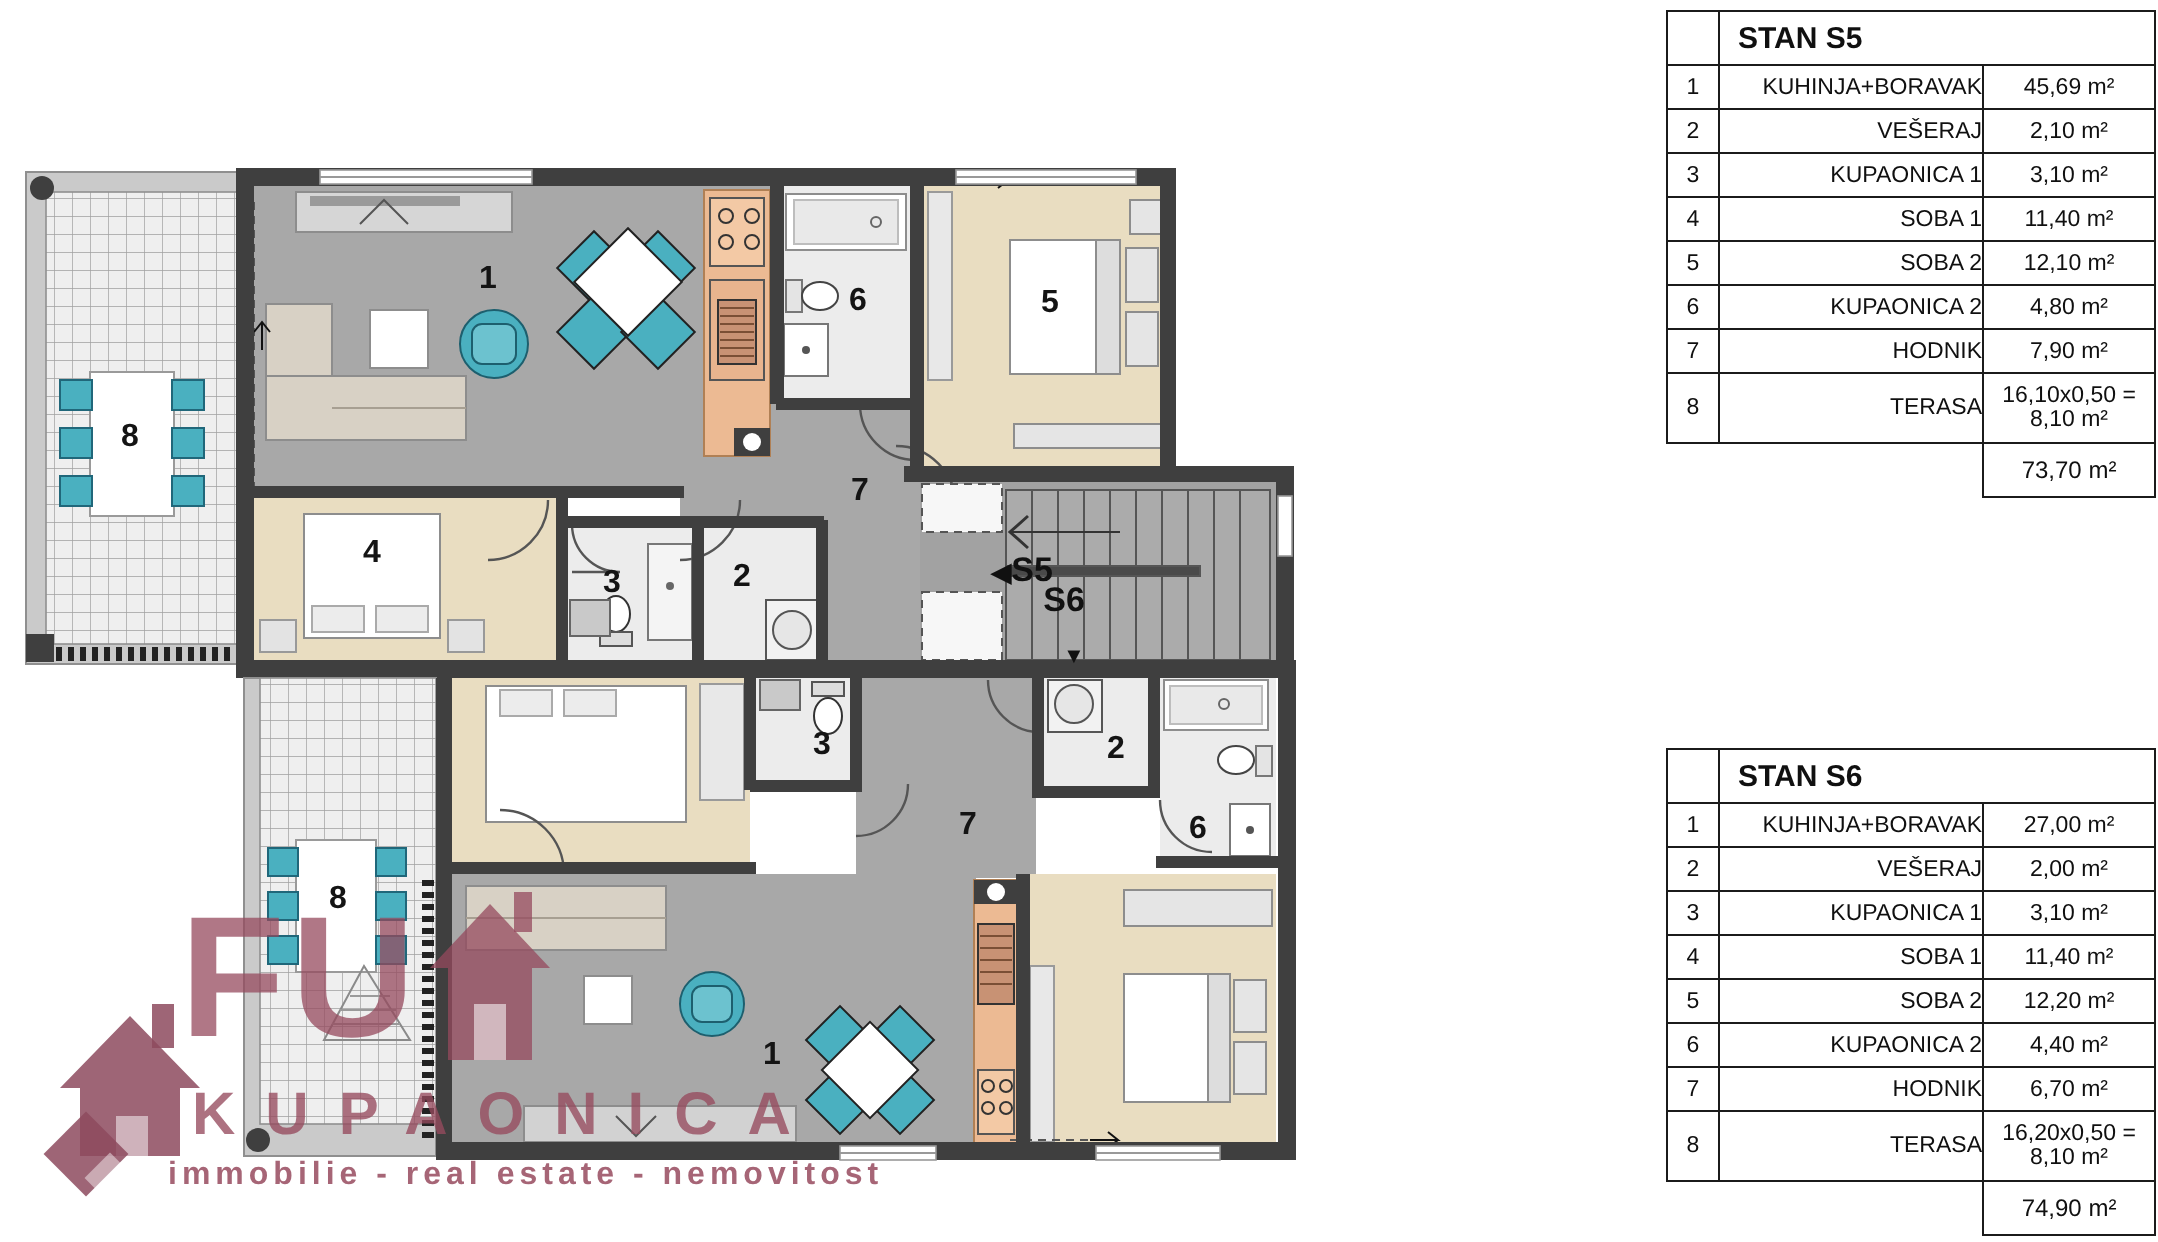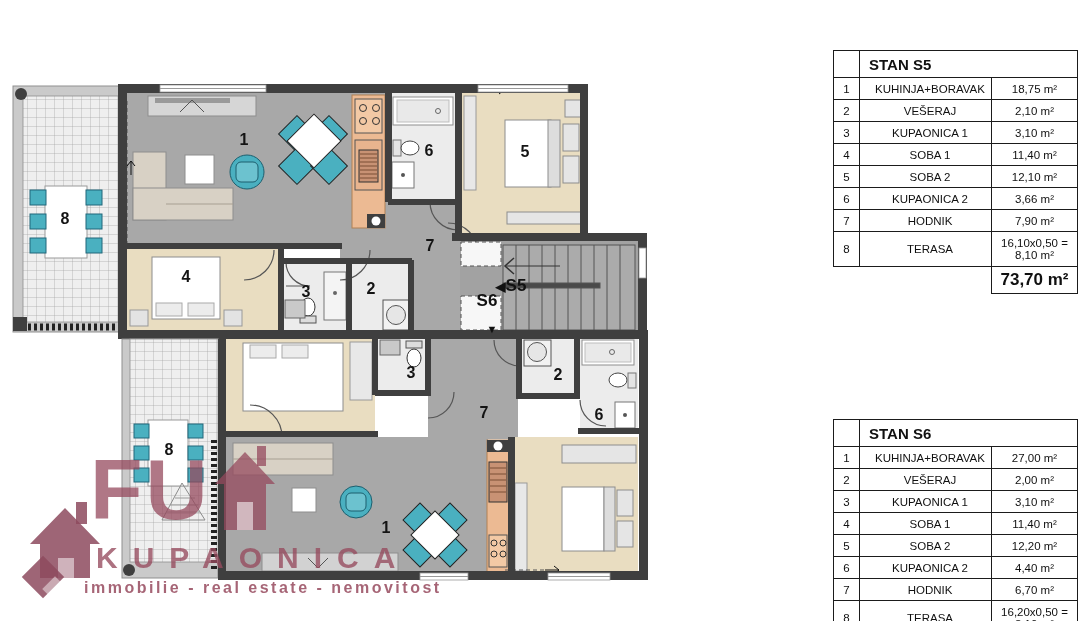--- a/index.html
+++ b/index.html
@@ -5,46 +5,46 @@
   html,body{margin:0;padding:0;background:#fff;}
   .stage{position:relative;width:1079px;height:621px;background:#ffffff;overflow:hidden;
          font-family:"Liberation Sans",sans-serif;}
   .plan-svg{position:absolute;left:0;top:0;}
   
   .room-label{position:absolute;transform:translate(-50%,-50%);font-weight:bold;
               font-size:16px;color:#141414;line-height:1;}
   .stair-label{position:absolute;transform:translate(-50%,-50%);font-weight:bold;
                font-size:17px;color:#111;line-height:1;white-space:nowrap;}
   .stair-label .arr{font-size:13px;}
-  .stair-label.down{display:flex;flex-direction:column;align-items:flex-end;gap:17px;}
+  .stair-label.down{display:flex;flex-direction:column;align-items:flex-end;gap:17px;margin-left:45px;}
   .stair-label.down .arr{font-size:11px;margin-top:-2px;}
   
   .wm{position:absolute;left:0;top:0;width:660px;height:621px;pointer-events:none;}
   .wm-word{position:absolute;left:46px;top:446px;display:flex;align-items:flex-start;
            font-size:86px;font-weight:bold;letter-spacing:3px;color:rgba(150,74,94,0.75);line-height:1;margin-left:44px;}
   .wm-word svg{margin:0 2px;}
   .wm-name{position:absolute;left:96px;top:541px;font-size:30px;font-weight:bold;
            letter-spacing:15px;color:rgba(150,74,94,0.78);}
   .wm-tagline{position:absolute;left:84px;top:579px;font-size:16px;font-weight:bold;
               letter-spacing:2.5px;color:rgba(150,74,94,0.85);}
   .wm-logo{position:absolute;left:18px;top:500px;}
   
-  .area-table{position:absolute;left:833px;width:244px;margin-top:45px;}
+  .area-table{position:absolute;left:833px;width:244px;}
   .area-table table{border-collapse:collapse;width:100%;table-layout:fixed;}
   .area-table td{border:1.5px solid #1b1b1b;color:#101010;font-size:11.5px;
                  height:21px;padding:0;vertical-align:middle;}
   .area-table .hdr td{height:26px;font-size:15px;font-weight:bold;}
   .area-table .c-num{text-align:center;}
-  .area-table .c-name{text-align:center;padding-left:9px;}
+  .area-table .c-name{text-align:right;padding-left:9px;}
   .area-table .c-title{text-align:left;padding-left:9px;}
   .area-table .c-area{text-align:center;white-space:pre-line;}
   .area-table tr.tall td{height:34px;}
   .area-table tr.total td{height:26px;}
   .area-table tr.total .blank{border:none;}
-  .area-table tr.total .c-area{font-weight:bold;font-size:17px;}
+  .area-table tr.total .c-area{font-weight:normal;font-size:12px;}
 </style>
 </head>
 <body>
 
 <div class="stage">
 
   <svg class="plan-svg" width="660" height="621" viewBox="0 0 660 621">
     <defs>
       <pattern id="tiles" width="9" height="9" patternUnits="userSpaceOnUse">
         <rect width="9" height="9" fill="#efefef"></rect>
@@ -389,21 +389,21 @@
           <col style="width:86px">
         </colgroup>
       <tbody>
           <tr class="hdr">
         <td class="c-num"></td>
         <td class="c-title" colspan="2">STAN S5</td>
       </tr>
       <tr>
             <td class="c-num">1</td>
             <td class="c-name">KUHINJA+BORAVAK</td>
-            <td class="c-area">18,75 m²</td>
+            <td class="c-area">45,69 m²</td>
           </tr>
       <tr>
             <td class="c-num">2</td>
             <td class="c-name">VEŠERAJ</td>
             <td class="c-area">2,10 m²</td>
           </tr>
       <tr>
             <td class="c-num">3</td>
             <td class="c-name">KUPAONICA 1</td>
             <td class="c-area">3,10 m²</td>
@@ -414,21 +414,21 @@
             <td class="c-area">11,40 m²</td>
           </tr>
       <tr>
             <td class="c-num">5</td>
             <td class="c-name">SOBA 2</td>
             <td class="c-area">12,10 m²</td>
           </tr>
       <tr>
             <td class="c-num">6</td>
             <td class="c-name">KUPAONICA 2</td>
-            <td class="c-area">3,66 m²</td>
+            <td class="c-area">4,80 m²</td>
           </tr>
       <tr>
             <td class="c-num">7</td>
             <td class="c-name">HODNIK</td>
             <td class="c-area">7,90 m²</td>
           </tr>
       <tr class="tall">
             <td class="c-num">8</td>
             <td class="c-name">TERASA</td>
             <td class="c-area">16,10x0,50 =

